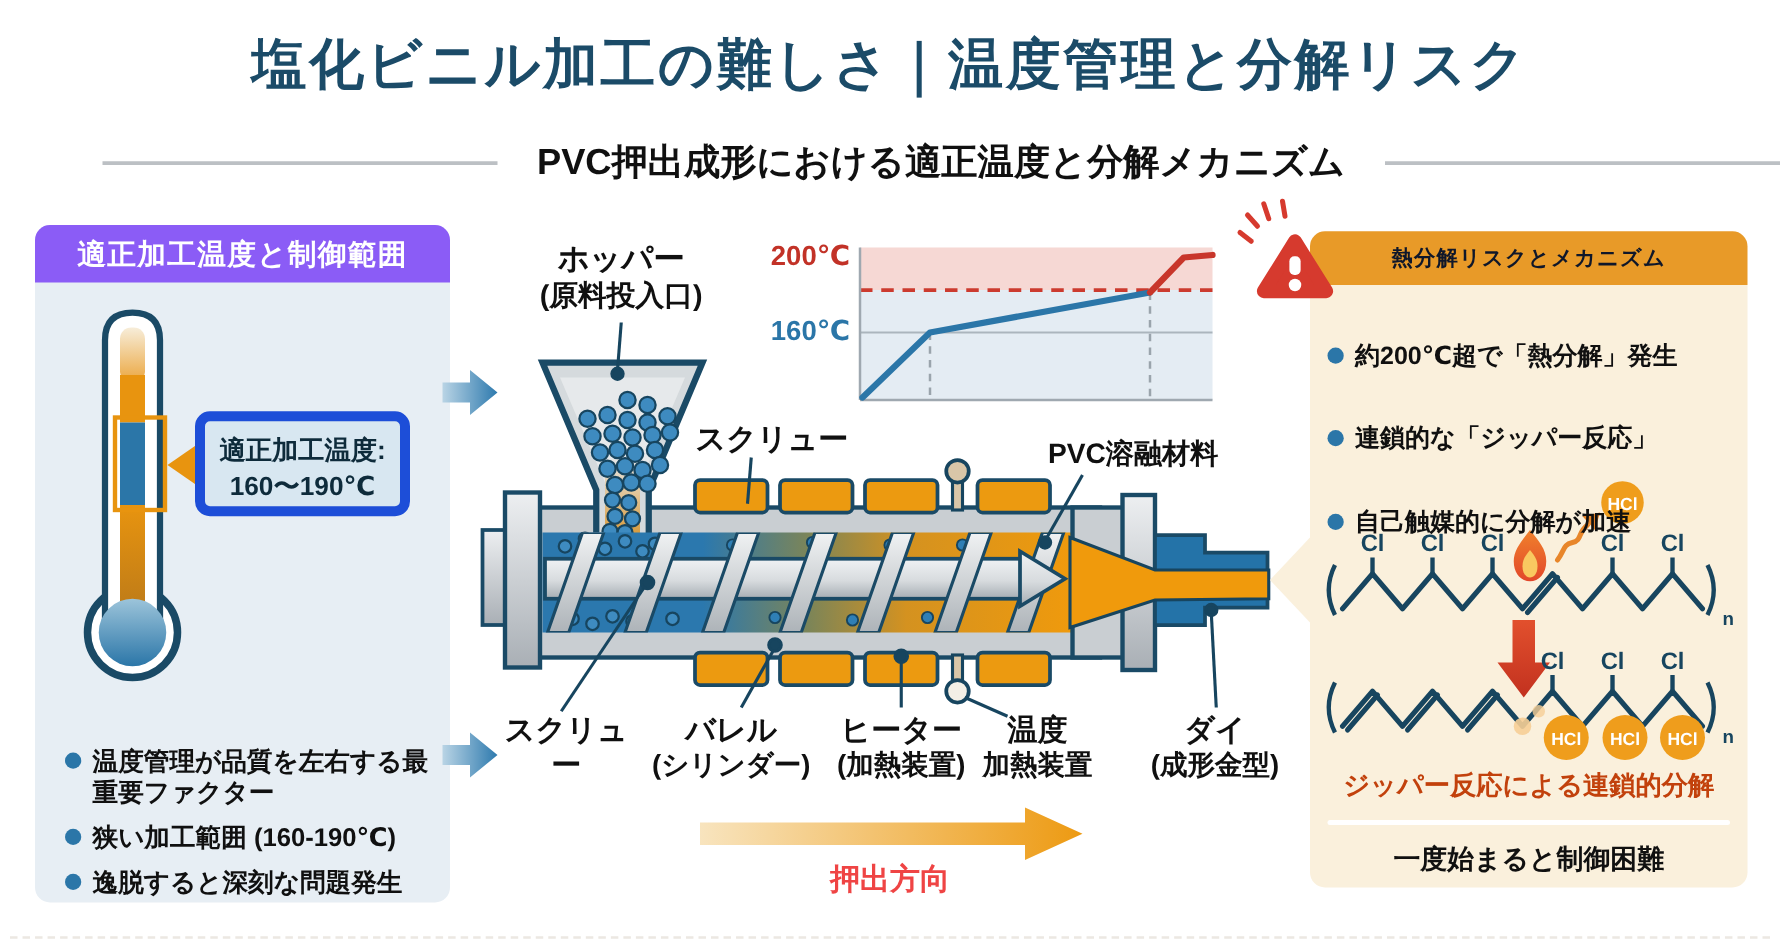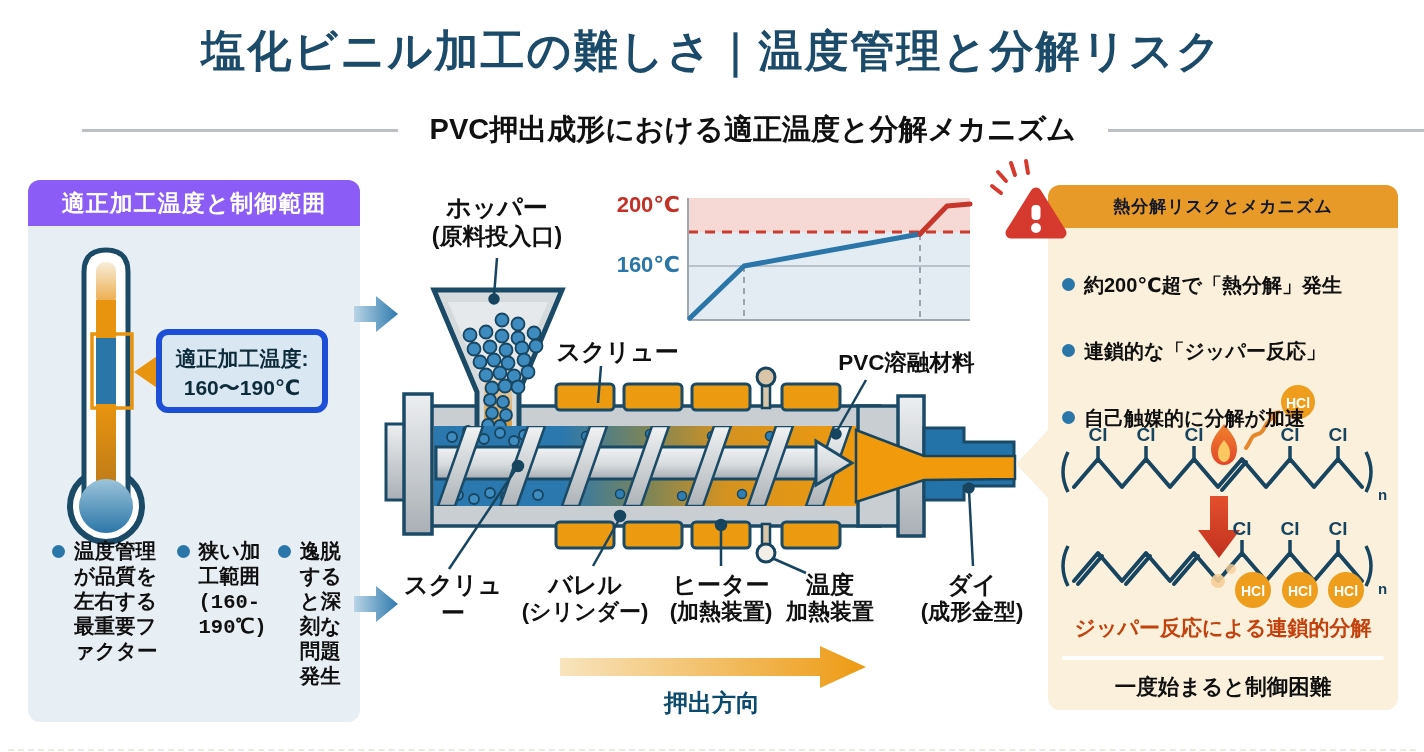--- a/index.html
+++ b/index.html
@@ -13,23 +13,23 @@
                   justify-content:flex-end; gap:32px; }
   .subline { height:3px; background:#BCC0C4; width:316px; }
   #subtitle { font-size:29px; font-weight:800; color:#101010; }
 
   
   #left-panel { left:28px; top:180px; width:332px; height:542px; background:#E7EEF4; border-radius:12px; }
   #left-panel-header { left:28px; top:180px; width:332px; height:46px; background:#8b5cf6;
       border-radius:12px 12px 0 0; color:#fff; font-size:23px; font-weight:800;
       text-align:center; line-height:46px; letter-spacing:1px; }
   #thermo-callout { left:156px; top:329px; width:172px; height:84px; background:#D8E7F1;
-      border:6px solid #1d4ed8; border-radius:12px; text-align:center; color:#0E2B3B;
+      border:8px solid #1d4ed8; border-radius:12px; text-align:center; color:#0E2B3B;
       font-weight:800; font-size:21px; padding-top:9px; line-height:1.4; }
-  #left-bullets { left:52px; top:540px; width:296px; display:flex; gap:11px;font-family:Liberation Mono, monospace; }
+  #left-bullets { left:52px; top:597px; width:296px; display:flex; flex-direction:column; gap:11px; }
   .bullet-item { display:flex; gap:9px; font-size:20.5px; font-weight:800; color:#101010; line-height:1.22; }
   .bullet-dot { flex:0 0 13px; width:13px; height:13px; border-radius:50%; background:#2B76A8; margin-top:5px; }
 
   
   #right-panel-header { left:1048px; top:185px; width:350px; height:43px; background:#E89A28;
       border-radius:12px 12px 0 0; color:#0f172a; font-size:17px; font-weight:800; text-align:center;
       line-height:43px; letter-spacing:1px; }
   #right-panel { left:1048px; top:228px; width:350px; height:482px; background:#FAF0DC;
       border-radius:0 0 12px 12px; }
   #right-bullets { left:1062px; top:241px; width:330px; display:flex; flex-direction:column; gap:10px; }
@@ -46,21 +46,21 @@
   #lbl-hopper { left:407px; top:193px; width:180px; }
   #lbl-hopper .l1 { font-size:25px; } #lbl-hopper .l2 { font-size:23px; }
   #lbl-screw-top { left:550px; top:338px; width:135px; font-size:24px; }
   #lbl-melt { left:824px; top:350px; width:165px; font-size:22.5px; }
   #lbl-screw-bottom { left:392px; top:571px; width:122px; font-size:24px; }
   #lbl-barrel { left:518px; top:571px; width:134px; }
   #lbl-heater { left:654px; top:571px; width:134px; }
   #lbl-sensor { left:776px; top:571px; width:108px; }
   #lbl-die { left:908px; top:571px; width:128px; }
   #lbl-direction { left:628px; top:687px; width:168px; font-size:24px; text-align:center;
-      font-weight:800; color:#0c4a6e; }
+      font-weight:800; color:#ef4444; }
 
   
   .ytick { position:absolute; width:74px; text-align:right; font-size:22px; font-weight:800; }
   #ytick-200 { left:606px; top:192px; color:#C23227; }
   #ytick-160 { left:606px; top:252px; color:#2B76A8; }
 
   #art { left:0; top:0; pointer-events:none; }
   #bottom-dash { left:8px; right:8px; bottom:1px; border-top:2px dashed #ECE8E2; }
 </style>
 </head>

